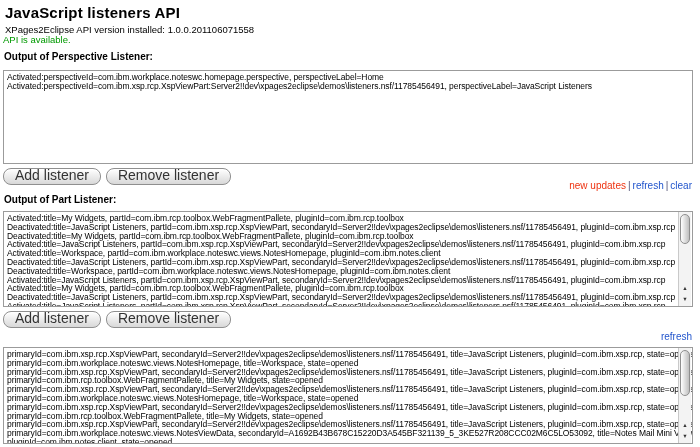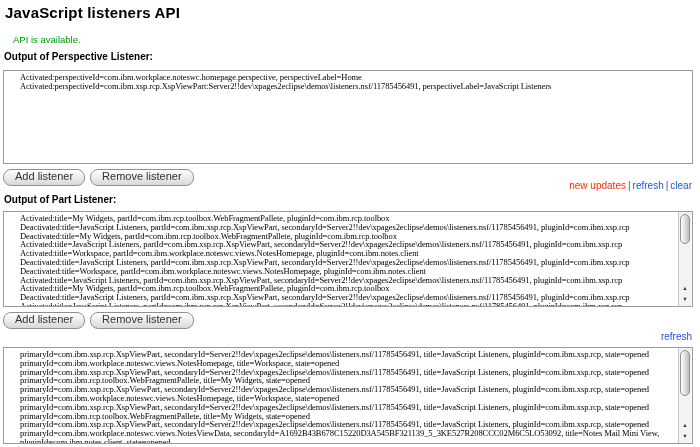--- a/index.html
+++ b/index.html
@@ -1,53 +1,54 @@
 <!DOCTYPE html>
 <html><head>
 <meta charset="utf-8">
 <style>
   html,body{margin:0;padding:0;background:#fff;}
   #page{position:relative;width:700px;height:447px;background:#ffffff;overflow:hidden;
         font-family:"Liberation Sans","DejaVu Sans",sans-serif;color:#000;}
 
   .page-title{position:absolute;left:5px;top:4px;font-size:15px;font-weight:bold;letter-spacing:0.2px;}
   .version-line{position:absolute;left:5px;top:24px;font-size:9.5px;}
-  .status-line{position:absolute;left:13px;top:34px;font-size:9.5px;color:#009900;}
+  .status-line{position:absolute;left:3px;top:34px;font-size:9.5px;color:#009900;}
 
   .sec-heading{position:absolute;left:4px;font-size:10px;font-weight:bold;}
   .links-row{position:absolute;right:8px;font-size:10px;white-space:nowrap;}
   .link{color:#2255cc;text-decoration:none;cursor:pointer;}
   .link-red{color:#ee3311;text-decoration:none;cursor:pointer;}
   .sep{color:#557;padding:0 2px;}
 
   .log-box{position:absolute;left:3px;width:690px;background:#fff;border:1px solid #9b9b9b;
-           box-sizing:border-box;font-family:Liberation Serif, serif;
+           box-sizing:border-box;font-family:Liberation Sans, sans-serif;
            font-size:8.5px;line-height:8.8px;letter-spacing:-0.08px;white-space:pre;
-           overflow:hidden;padding:2px 0 0 16px;}
+           overflow:hidden;padding:2px 0 0 3px;}
 
   .scrollbar{position:absolute;top:1px;right:1px;bottom:1px;width:13px;background:#f3f3f3;
              border-left:1px solid #c9c9c9;box-sizing:border-box;}
   .sb-thumb{position:absolute;left:1px;top:2px;width:10px;border-radius:6px;
             background:linear-gradient(90deg,#ffffff,#bfbfbf);border:1px solid #8e8e8e;box-sizing:border-box;}
   .sb-btn{position:absolute;left:0;width:12px;height:11px;text-align:center;background:#f3f3f3;
           color:#333;font-size:5.5px;line-height:11px;cursor:pointer;}
   .sb-up{bottom:12px;}
   .sb-down{bottom:1px;}
 
   .btn-row{position:absolute;left:3px;white-space:nowrap;}
   .aqua-btn{display:inline-block;height:15px;line-height:13px;padding:0 11px;margin-right:5px;
             border:1px solid #8f8f8f;border-radius:8px;background:linear-gradient(#ffffff,#d8d8d8);
-            font-size:11px;color:#333;box-shadow:inset 0 1px 0 #fff;cursor:pointer;text-align:center;}
+            font-size:14px;color:#333;box-shadow:inset 0 1px 0 #fff;cursor:pointer;text-align:center;}
 </style>
 </head>
 <body>
 
 <div id="page">
 
   <div class="page-title">JavaScript listeners API</div>
+  <div class="version-line">XPages2Eclipse API version installed: 1.0.0.201106071558</div>
   <div class="status-line">API is available.</div>
 
   <div class="sec-heading" style="top:51px;">Output of Perspective Listener:</div>
   <div class="links-row" style="top:72px;"><span class="link">refresh</span><span class="sep">|</span><span class="link">clear</span></div>
   <div class="log-box" style="top:70px;height:94px;">Activated:perspectiveId=com.ibm.workplace.noteswc.homepage.perspective, perspectiveLabel=Home
 Activated:perspectiveId=com.ibm.xsp.rcp.XspViewPart:Server2!!dev\xpages2eclipse\demos\listeners.nsf/11785456491, perspectiveLabel=JavaScript Listeners</div>
 
   <div class="btn-row" style="top:166px;">
     <span class="aqua-btn">Add listener</span><span class="aqua-btn">Remove listener</span>
   </div>

